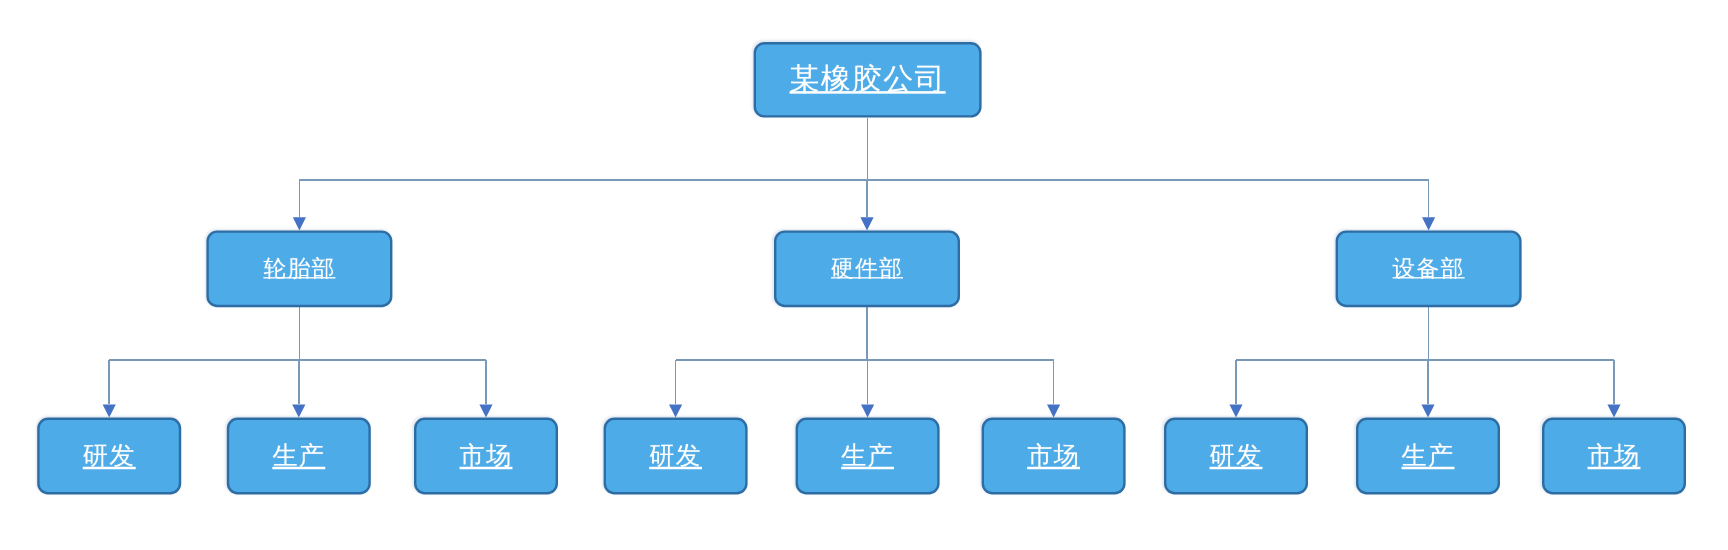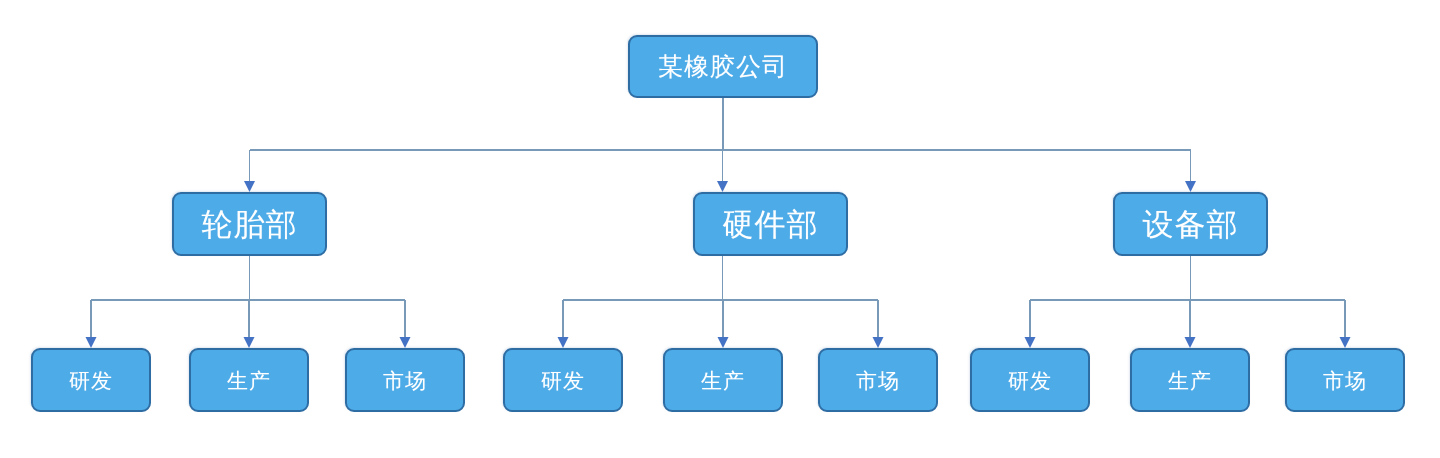--- a/index.html
+++ b/index.html
@@ -29,30 +29,31 @@
     box-sizing: border-box;
     display: flex;
     align-items: center;
     justify-content: center;
     background: #4DABE8;
     border: 2px solid #2E6DA4;
     border-radius: 9px;
     color: #ffffff;
     box-shadow: -1px -1px 2px rgba(120,150,190,0.22);
     user-select: none;
+    text-decoration: underline;
   }
   .node-label {
     display: block;
     line-height: 1;
     white-space: nowrap;
     letter-spacing: 1px;
     text-shadow: 0 0 1px rgba(255,255,255,0.35);
   }
   .level-0 .node-label { font-size: 25px; }
-  .level-1 .node-label { font-size: 31px; }
+  .level-1 .node-label { font-size: 19px; }
   .level-2 .node-label { font-size: 21px; }
 </style>
 </head>
 <body>
 
 <div id="org-chart">
 
   <svg id="connector-layer" viewBox="0 0 1440 458" xmlns="http://www.w3.org/2000/svg">
       <line x1="723" y1="98" x2="723" y2="150" stroke="#7899B8" stroke-width="1.4" shape-rendering="crispEdges"></line>
       <line x1="249.5" y1="150" x2="1190.5" y2="150" stroke="#7899B8" stroke-width="1.4" shape-rendering="crispEdges"></line>
@@ -88,21 +89,21 @@
       <polygon points="1339.5,337 1350.5,337 1345,348" fill="#4472C4"></polygon>
     </svg>
 
   <div class="node level-0" id="node-root" style="left: 628px; top: 35px; width: 190px; height: 63px;">
     <span class="node-label">某橡胶公司</span>
   </div>
 
   <div class="node level-1" id="node-dept-0" style="left: 172px; top: 192px; width: 155px; height: 64px;">
     <span class="node-label">轮胎部</span>
   </div>
-  <div class="node level-1" id="node-dept-1" style="left: 645px; top: 192px; width: 155px; height: 64px; margin-left: 48px;">
+  <div class="node level-1" id="node-dept-1" style="left: 645px; top: 192px; width: 155px; height: 64px;">
     <span class="node-label">硬件部</span>
   </div>
   <div class="node level-1" id="node-dept-2" style="left: 1113px; top: 192px; width: 155px; height: 64px;">
     <span class="node-label">设备部</span>
   </div>
 
   <div class="node level-2" id="node-child-0-0" style="left: 31px; top: 348px; width: 120px; height: 64px;">
     <span class="node-label">研发</span>
   </div>
   <div class="node level-2" id="node-child-0-1" style="left: 189px; top: 348px; width: 120px; height: 64px;">

